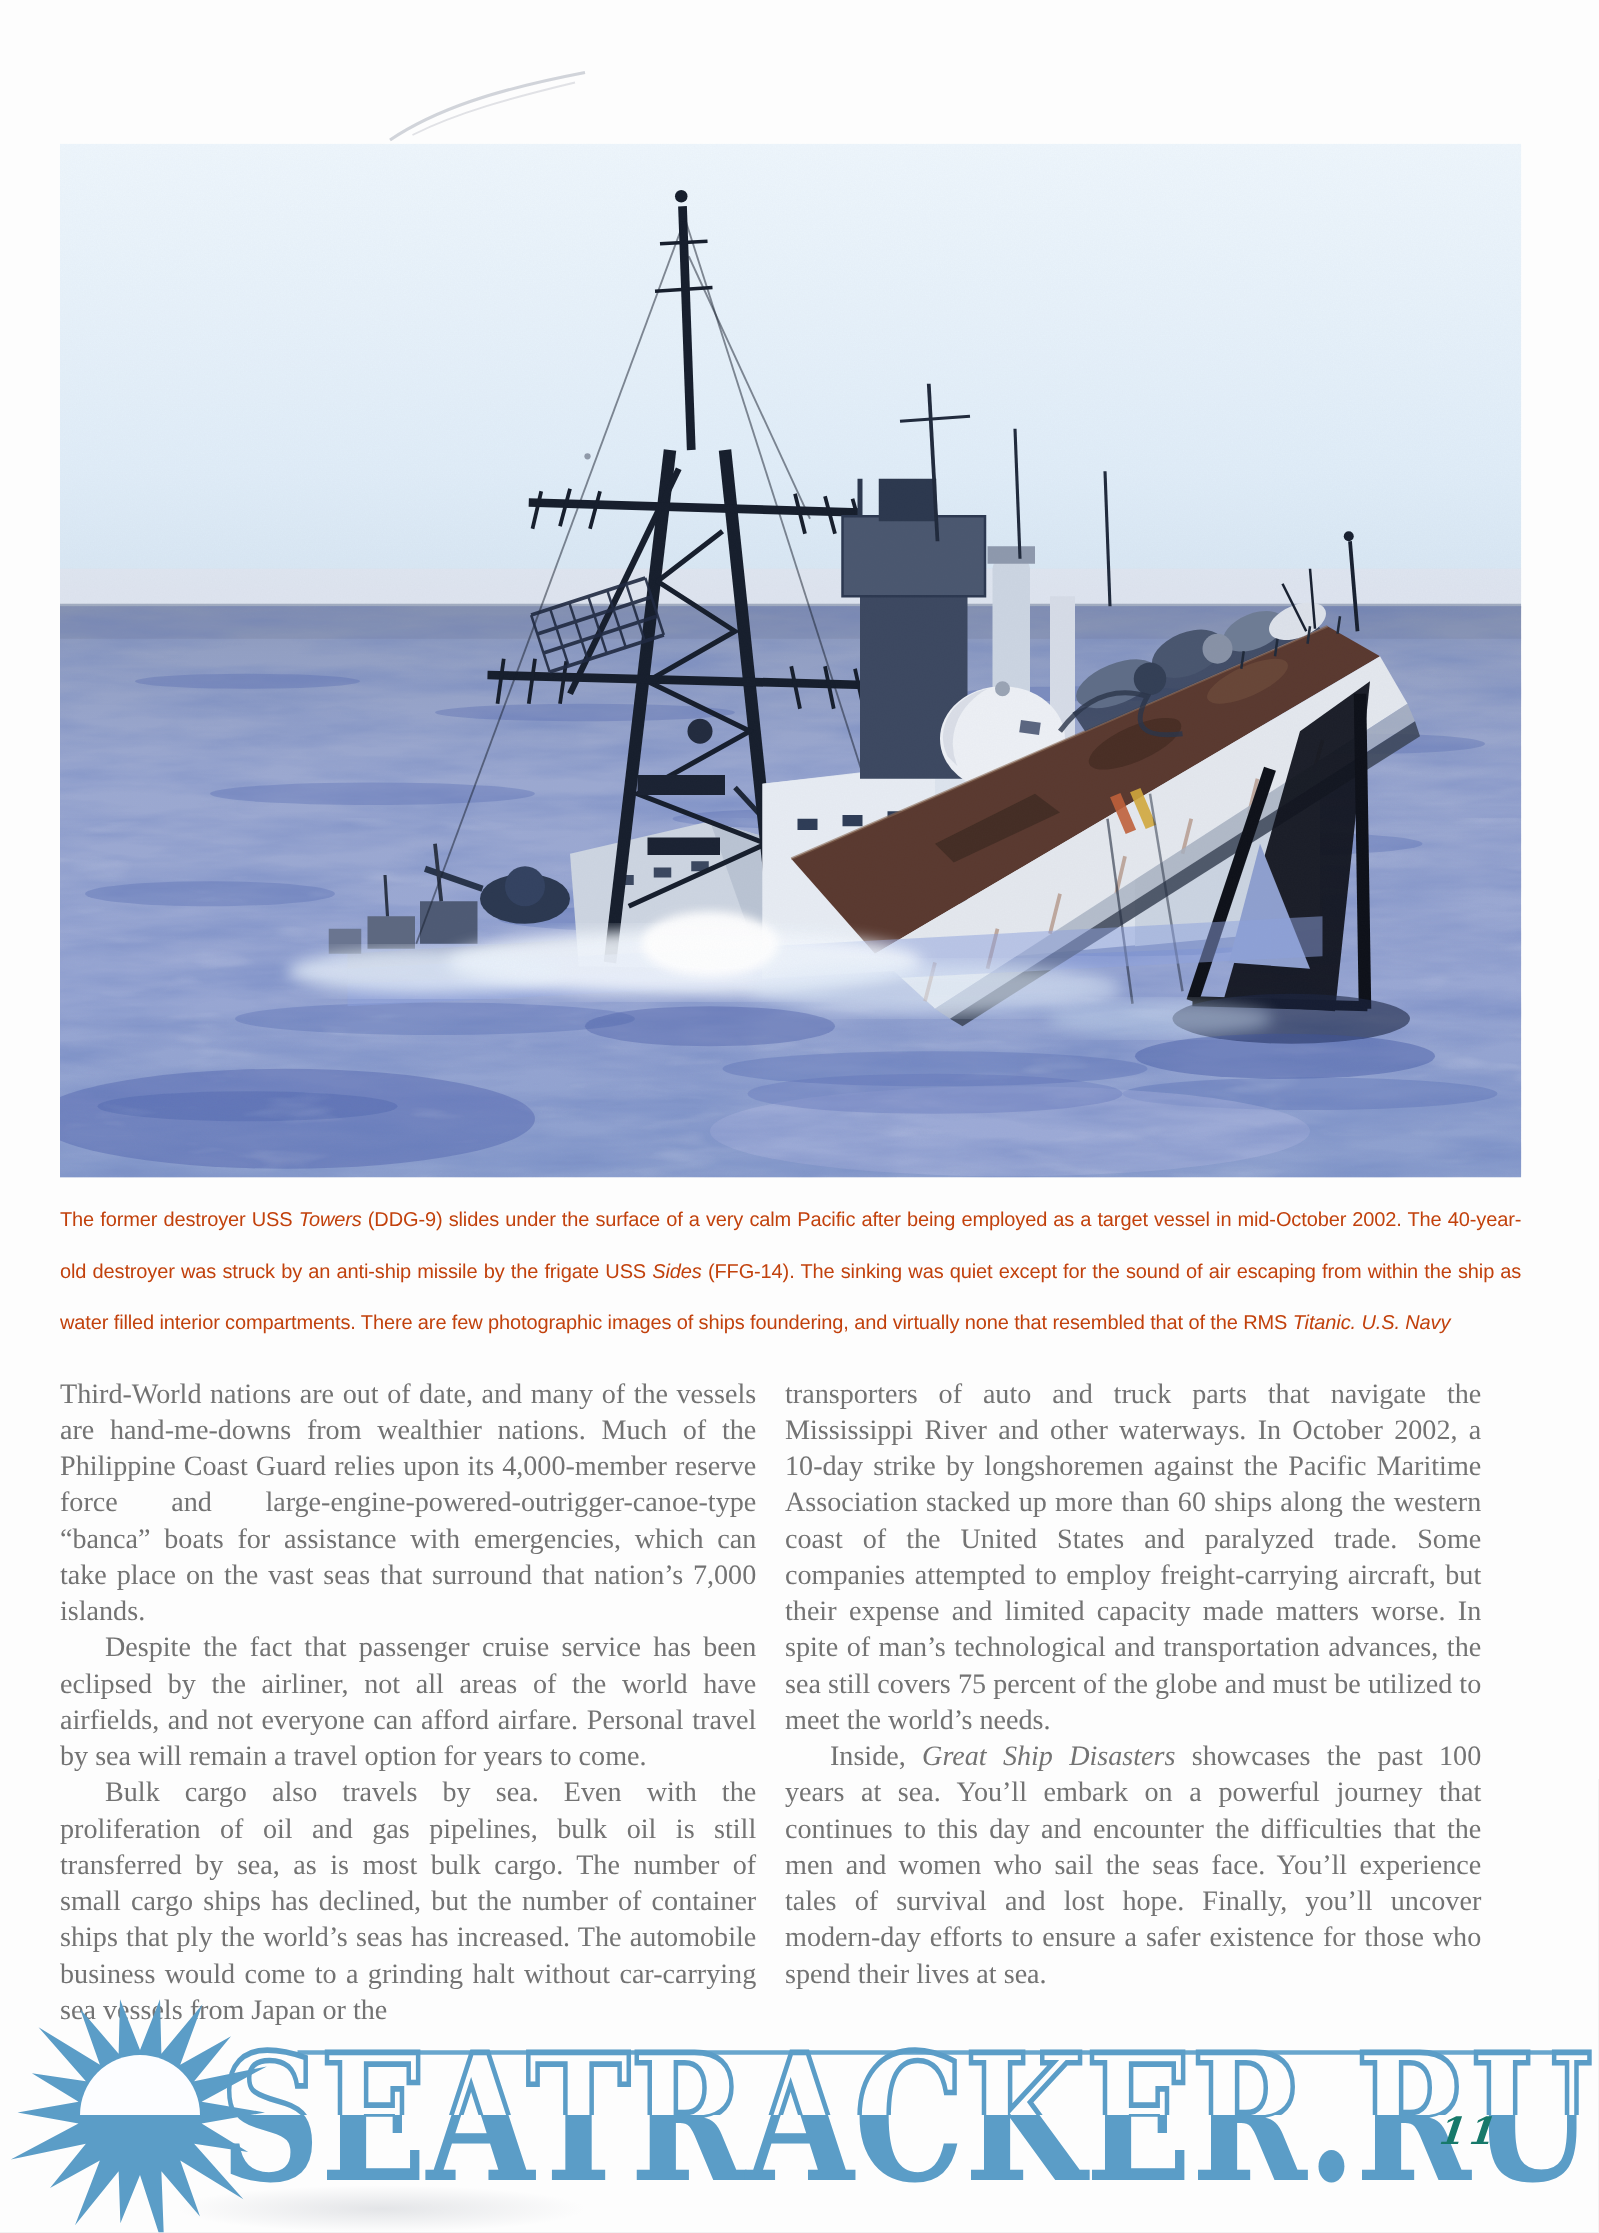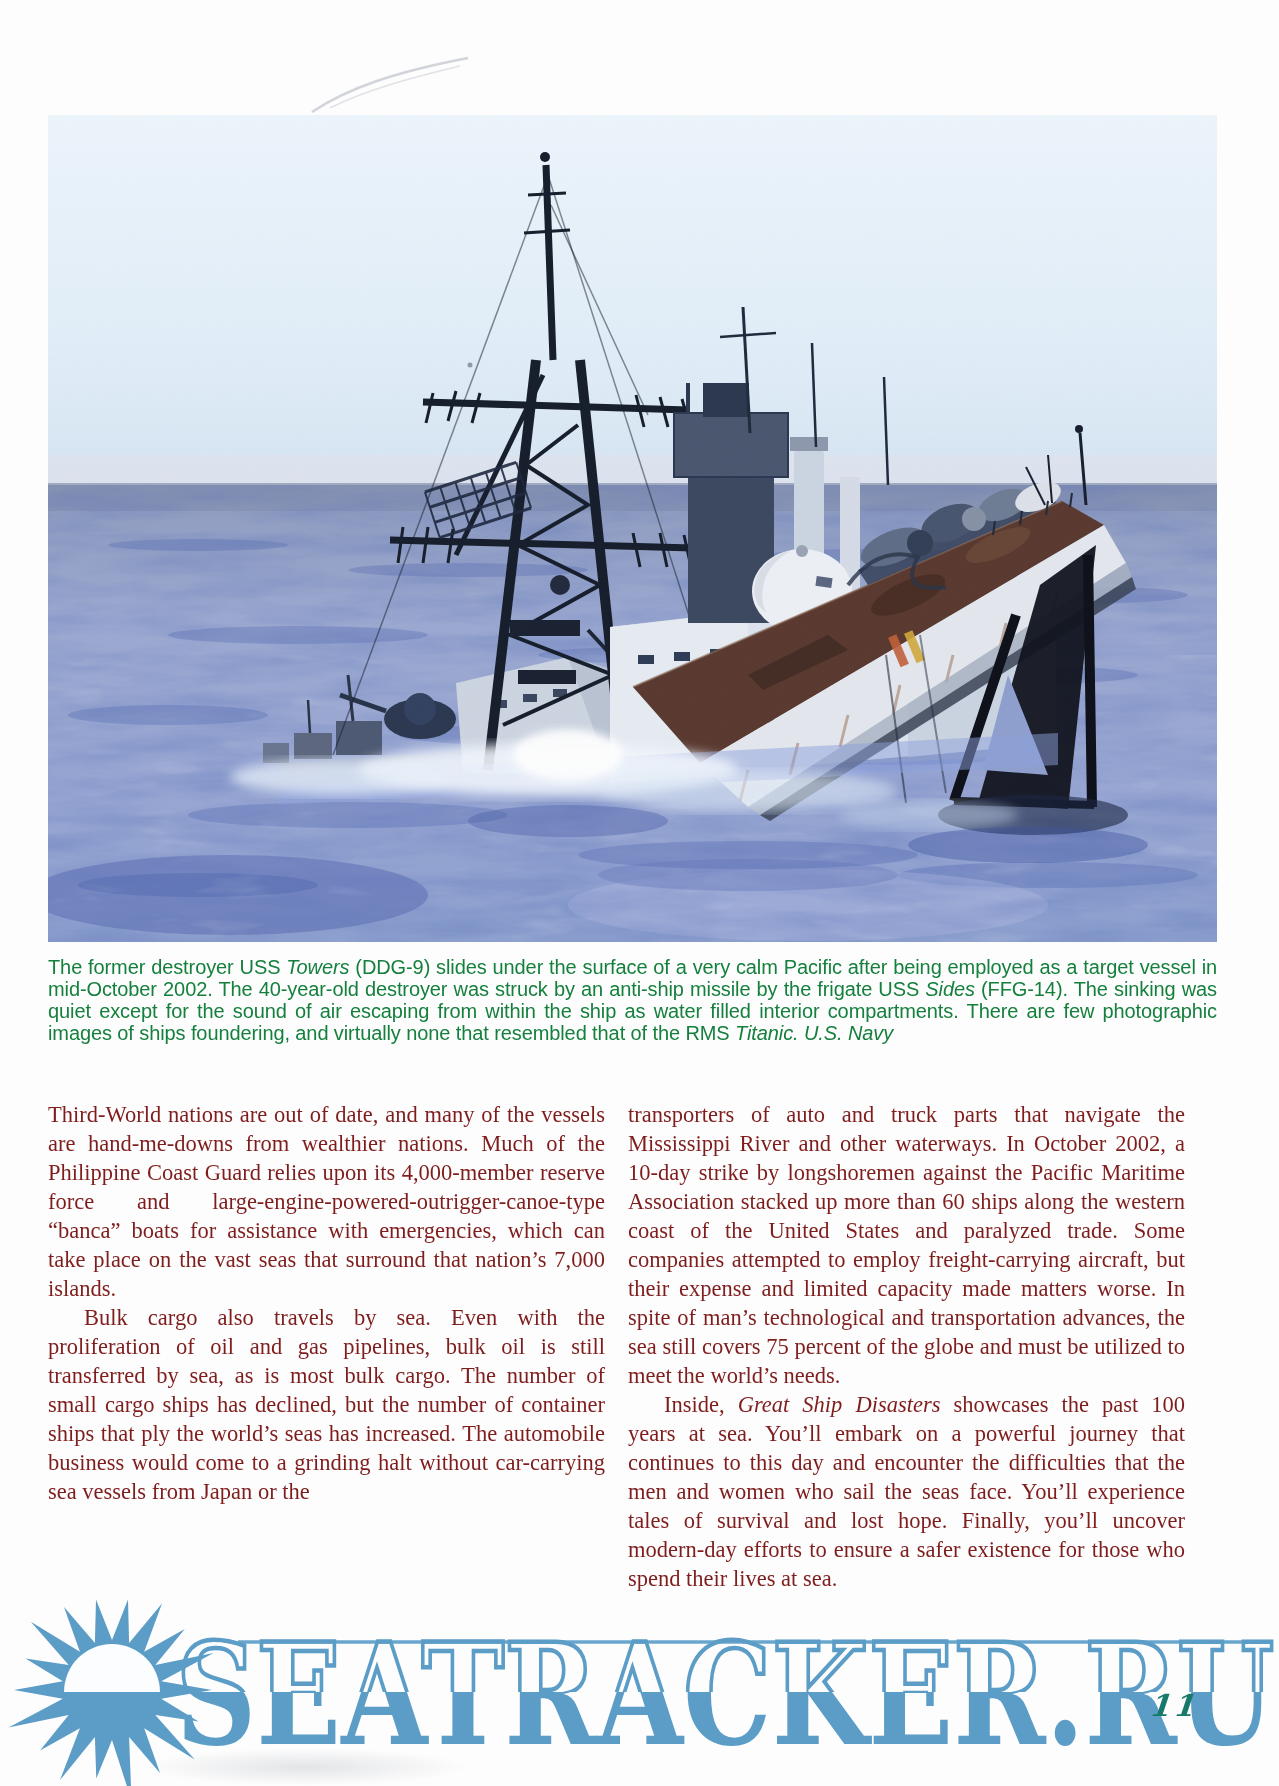--- a/index.html
+++ b/index.html
@@ -2,23 +2,23 @@
 <html lang="en"><head>
 <meta charset="utf-8">
 <style>
   html,body{margin:0;padding:0;background:#e8e8e8;}
   .page{position:relative;width:1279px;height:1786px;background:#fdfdfd;margin:0 auto;
         overflow:hidden;font-family:"Liberation Serif",serif;}
   .photo{position:absolute;left:48px;top:115px;width:1169px;height:827px;}
   .photo svg{display:block;width:100%;height:100%;}
   .scratch{position:absolute;left:300px;top:50px;width:180px;height:70px;}
   .caption{position:absolute;left:48px;top:956px;width:1169px;margin:0;
-           font-family:"Liberation Sans",sans-serif;font-size:20px;line-height:22px;
-           letter-spacing:-0.1px;color:#15803d;text-align:justify;}
-  .col{position:absolute;top:1100px;width:557px;color:#7f1d1d;font-size:22.5px;
+           font-family:"Liberation Sans",sans-serif;font-size:16px;line-height:41px;
+           letter-spacing:-0.1px;color:#c2410c;text-align:justify;}
+  .col{position:absolute;top:1100px;width:557px;color:#737373;font-size:22.5px;
        line-height:29px;text-align:justify;}
   .col-left{left:48px;}
   .col-right{left:628px;}
   .bodyp{margin:0;}
   .bodyp.indent{text-indent:36px;}
   .it{font-style:italic;}
   .watermark{position:absolute;left:0;top:1592px;width:1279px;height:210px;overflow:visible;}
   .wm-text{font-family:"DejaVu Serif",serif;font-weight:bold;}
   .pagenum{position:absolute;left:1152px;top:1688px;font-family:"DejaVu Serif",serif;
            font-style:italic;font-weight:bold;font-size:30px;color:#17796a;
@@ -269,20 +269,21 @@
       </g>
 
       <rect x="0" y="0" width="1169" height="827" filter="url(#grain)" opacity="0.5"></rect>
     </svg>
   </div>
 
   <p class="caption"><span>The former destroyer USS </span><span class="it">Towers</span><span> (DDG-9) slides under the surface of a very calm Pacific after being employed as a target vessel in mid-October 2002. The 40-year-old destroyer was struck by an anti-ship missile by the frigate USS </span><span class="it">Sides</span><span> (FFG-14). The sinking was quiet except for the sound of air escaping from within the ship as water filled interior compartments. There are few photographic images of ships foundering, and virtually none that resembled that of the RMS </span><span class="it">Titanic.</span><span> </span><span class="it">U.S. Navy</span></p>
 
   <div class="col col-left">
       <p class="bodyp"><span>Third-World nations are out of date, and many of the vessels are hand-me-downs from wealthier nations. Much of the Philippine Coast Guard relies upon its 4,000-member reserve force and large-engine-powered-outrigger-canoe-type “banca” boats for assistance with emergencies, which can take place on the vast seas that surround that nation’s 7,000 islands.</span></p>
+      <p class="bodyp indent"><span>Despite the fact that passenger cruise service has been eclipsed by the airliner, not all areas of the world have airfields, and not everyone can afford airfare. Personal travel by sea will remain a travel option for years to come.</span></p>
       <p class="bodyp indent"><span>Bulk cargo also travels by sea. Even with the proliferation of oil and gas pipelines, bulk oil is still transferred by sea, as is most bulk cargo. The number of small cargo ships has declined, but the number of container ships that ply the world’s seas has increased. The automobile business would come to a grinding halt without car-carrying sea vessels from Japan or the</span></p>
     </div>
   <div class="col col-right">
       <p class="bodyp"><span>transporters of auto and truck parts that navigate the Mississippi River and other waterways. In October 2002, a 10-day strike by longshoremen against the Pacific Maritime Association stacked up more than 60 ships along the western coast of the United States and paralyzed trade. Some companies attempted to employ freight-carrying aircraft, but their expense and limited capacity made matters worse. In spite of man’s technological and transportation advances, the sea still covers 75 percent of the globe and must be utilized to meet the world’s needs.</span></p>
       <p class="bodyp indent"><span>Inside, </span><span class="it">Great Ship Disasters</span><span> showcases the past 100 years at sea. You’ll embark on a powerful journey that continues to this day and encounter the difficulties that the men and women who sail the seas face. You’ll experience tales of survival and lost hope. Finally, you’ll uncover modern-day efforts to ensure a safer existence for those who spend their lives at sea.</span></p>
     </div>
 
   <svg class="watermark" viewBox="0 0 1279 210">
     <defs>
       <clipPath id="wmTop">

